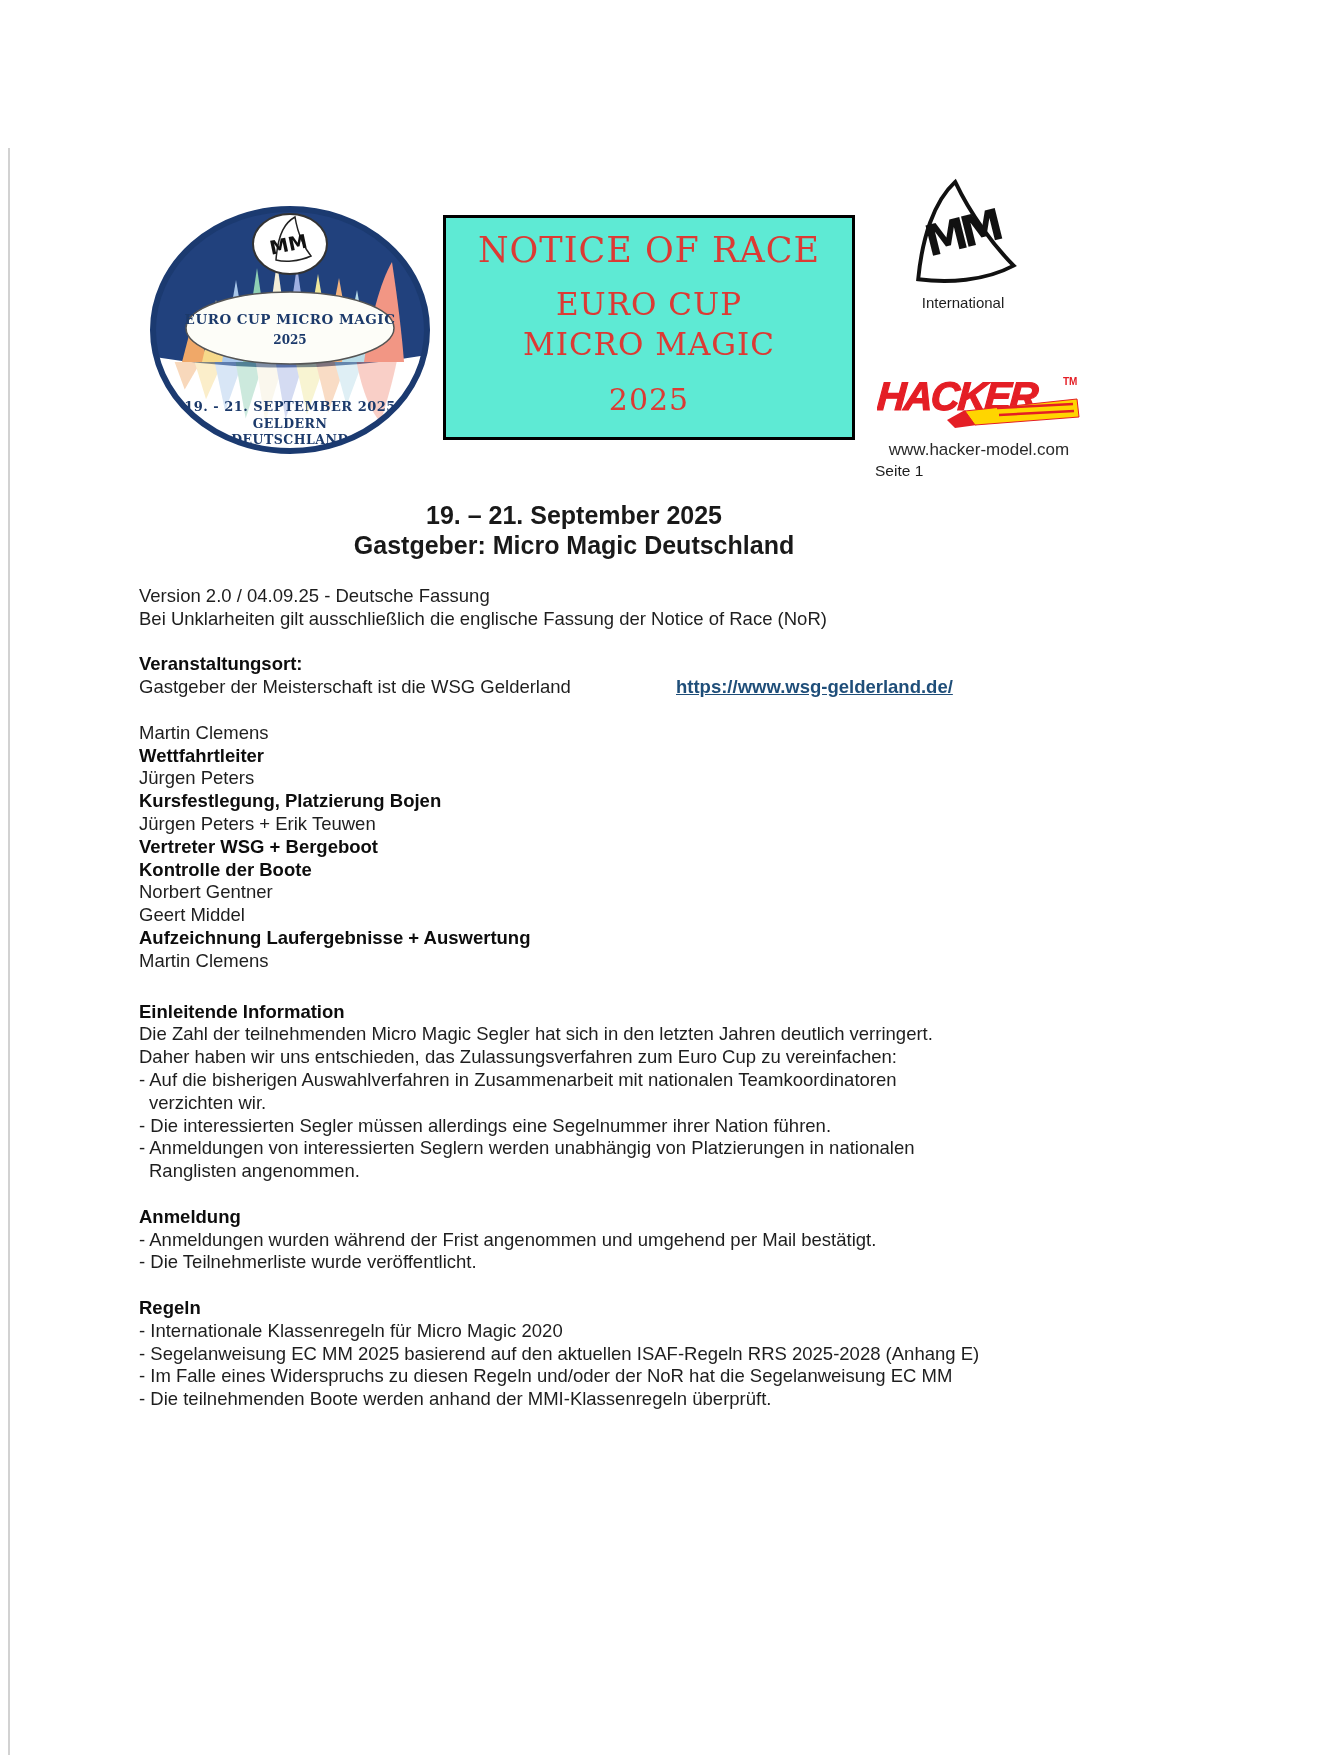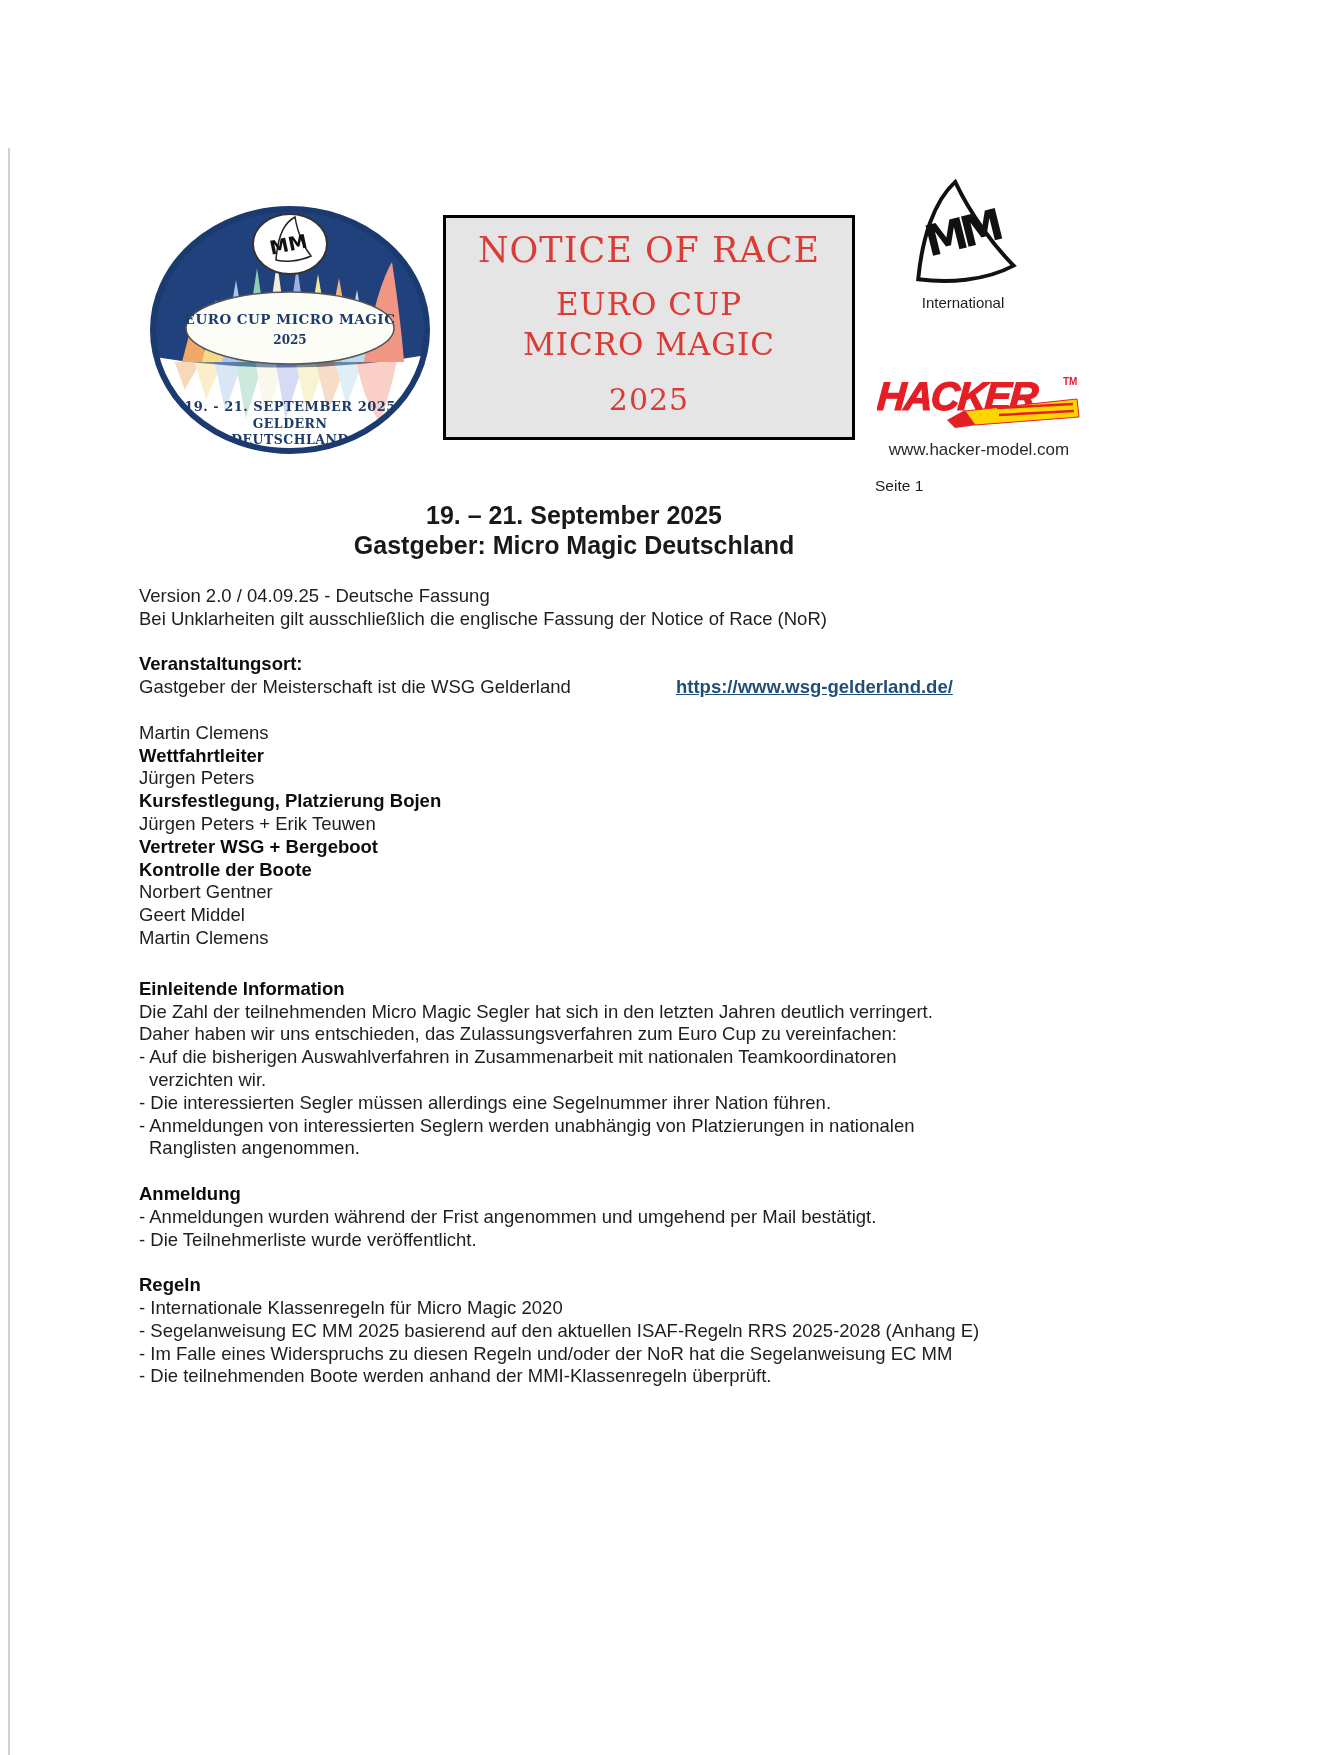--- a/index.html
+++ b/index.html
@@ -4,34 +4,34 @@
 <title>Notice of Race</title>
 <style>
   html,body{margin:0;padding:0;background:#ffffff;}
   .page{position:relative;width:1318px;height:1755px;background:#ffffff;overflow:hidden;
         font-family:"Liberation Sans",sans-serif;color:#1e1e1e;}
   .edge-line{position:absolute;left:8px;top:148px;width:2px;height:1607px;background:#d2d2d2;}
 
   
   .badge{position:absolute;left:148px;top:204px;width:284px;height:252px;}
   .notice-box{position:absolute;left:443px;top:215px;width:412px;height:225px;
-      border:3px solid #000;box-sizing:border-box;background:#e5e5e5;
+      border:3px solid #000;box-sizing:border-box;background:#5eead4;
       display:flex;flex-direction:column;align-items:center;
       font-family:"DejaVu Serif",serif;color:#dc3a34;text-align:center;}
   .nb1{font-size:35px;letter-spacing:1px;margin-top:12px;font-weight:500;}
   .nb2{font-size:31px;letter-spacing:1px;margin-top:16px;font-weight:500;}
   .nb3{font-size:31px;letter-spacing:1px;margin-top:4px;font-weight:500;}
   .nb4{font-size:30px;letter-spacing:1px;margin-top:20px;font-weight:500;}
 
   .mm-logo{position:absolute;left:898px;top:176px;width:130px;text-align:center;}
   .mm-label{font-size:15px;color:#1d1d1d;margin-top:2px;}
   .hacker{position:absolute;left:877px;top:372px;width:205px;height:58px;}
   .hacker-url{position:absolute;left:869px;top:440px;width:220px;text-align:center;
       font-size:17px;color:#2a2a2a;}
-  .seite{position:absolute;left:875px;top:477px;font-size:15.5px;color:#1d1d1d;}
+  .seite{position:absolute;left:875px;top:462px;font-size:15.5px;color:#1d1d1d;}
 
   
   .head{position:absolute;left:139px;top:500px;width:870px;text-align:center;
         font-weight:700;color:#191919;}
   .head .h1{font-size:25px;line-height:30px;}
   .head .h2{font-size:25px;line-height:30px;}
 
   
   .body{position:absolute;left:139px;top:585px;width:1060px;font-size:18.5px;color:#1e1e1e;}
   .body .line{line-height:22.8px;height:22.8px;white-space:nowrap;}
@@ -132,20 +132,21 @@
       <div class="gap"></div>
       <div class="line">Martin Clemens</div>
       <div class="line bold">Wettfahrtleiter</div>
       <div class="line">Jürgen Peters</div>
       <div class="line bold">Kursfestlegung, Platzierung Bojen</div>
       <div class="line">Jürgen Peters + Erik Teuwen</div>
       <div class="line bold">Vertreter WSG + Bergeboot</div>
       <div class="line bold">Kontrolle der Boote</div>
       <div class="line">Norbert Gentner</div>
       <div class="line">Geert Middel</div>
+      <div class="line bold">Aufzeichnung Laufergebnisse + Auswertung</div>
       <div class="line">Martin Clemens</div>
       <div class="gaplg"></div>
       <div class="line bold">Einleitende Information</div>
       <div class="line">Die Zahl der teilnehmenden Micro Magic Segler hat sich in den letzten Jahren deutlich verringert.</div>
       <div class="line">Daher haben wir uns entschieden, das Zulassungsverfahren zum Euro Cup zu vereinfachen:</div>
       <div class="line">- Auf die bisherigen Auswahlverfahren in Zusammenarbeit mit nationalen Teamkoordinatoren</div>
       <div class="line indent">verzichten wir.</div>
       <div class="line">- Die interessierten Segler müssen allerdings eine Segelnummer ihrer Nation führen.</div>
       <div class="line">- Anmeldungen von interessierten Seglern werden unabhängig von Platzierungen in nationalen</div>
       <div class="line indent">Ranglisten angenommen.</div>

